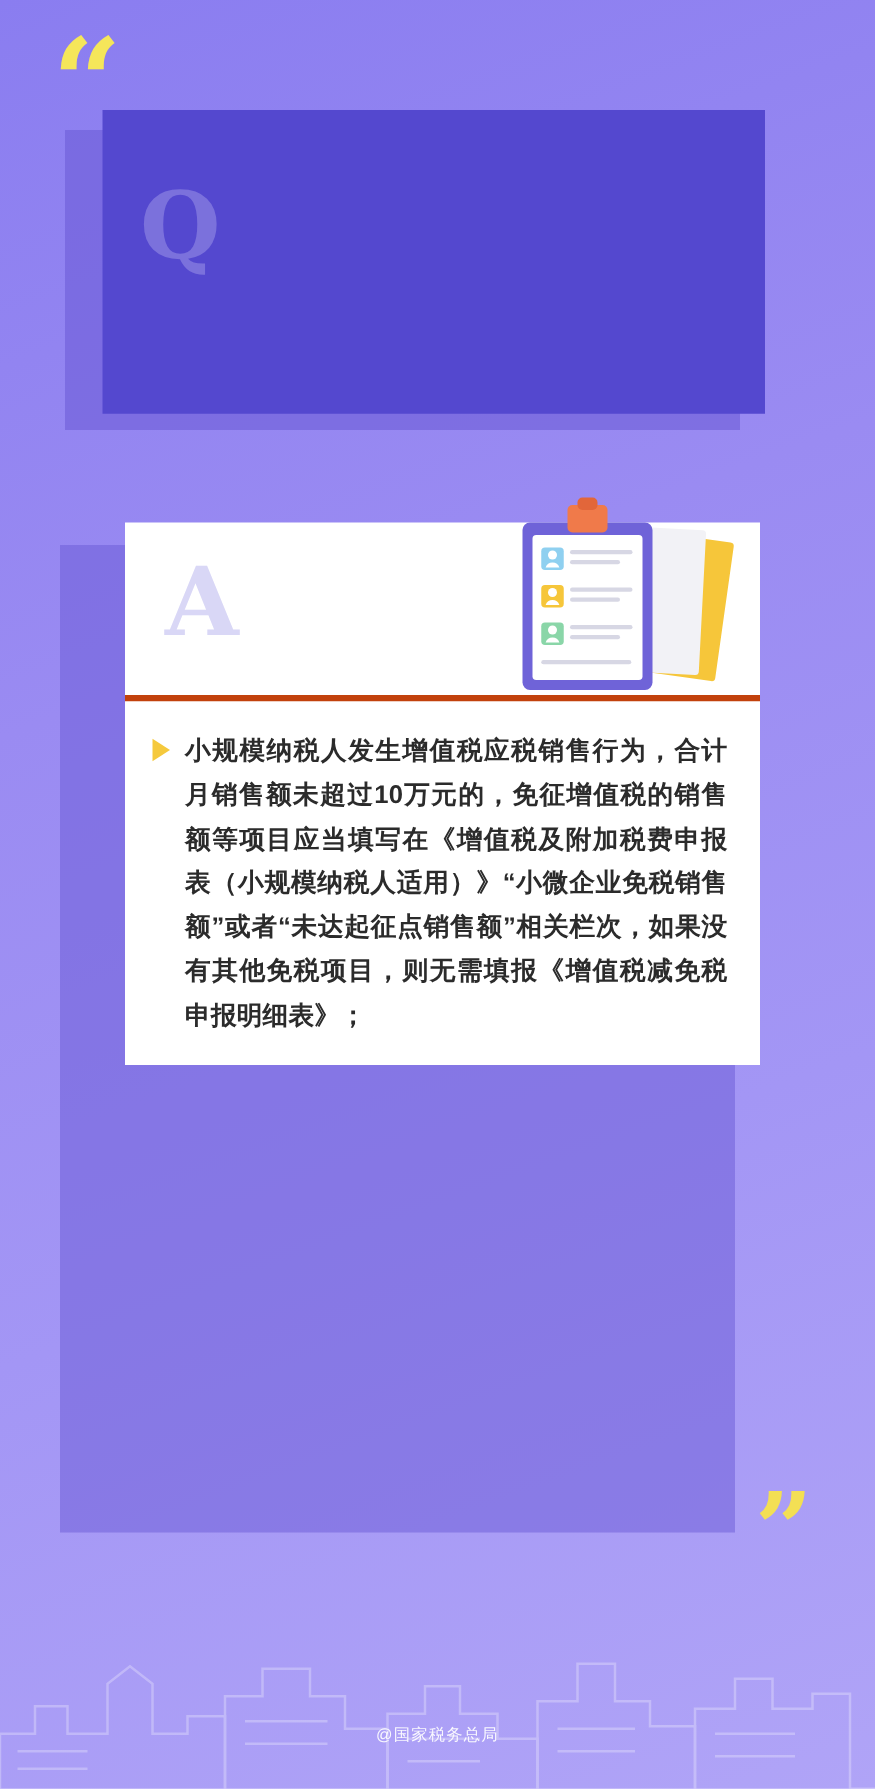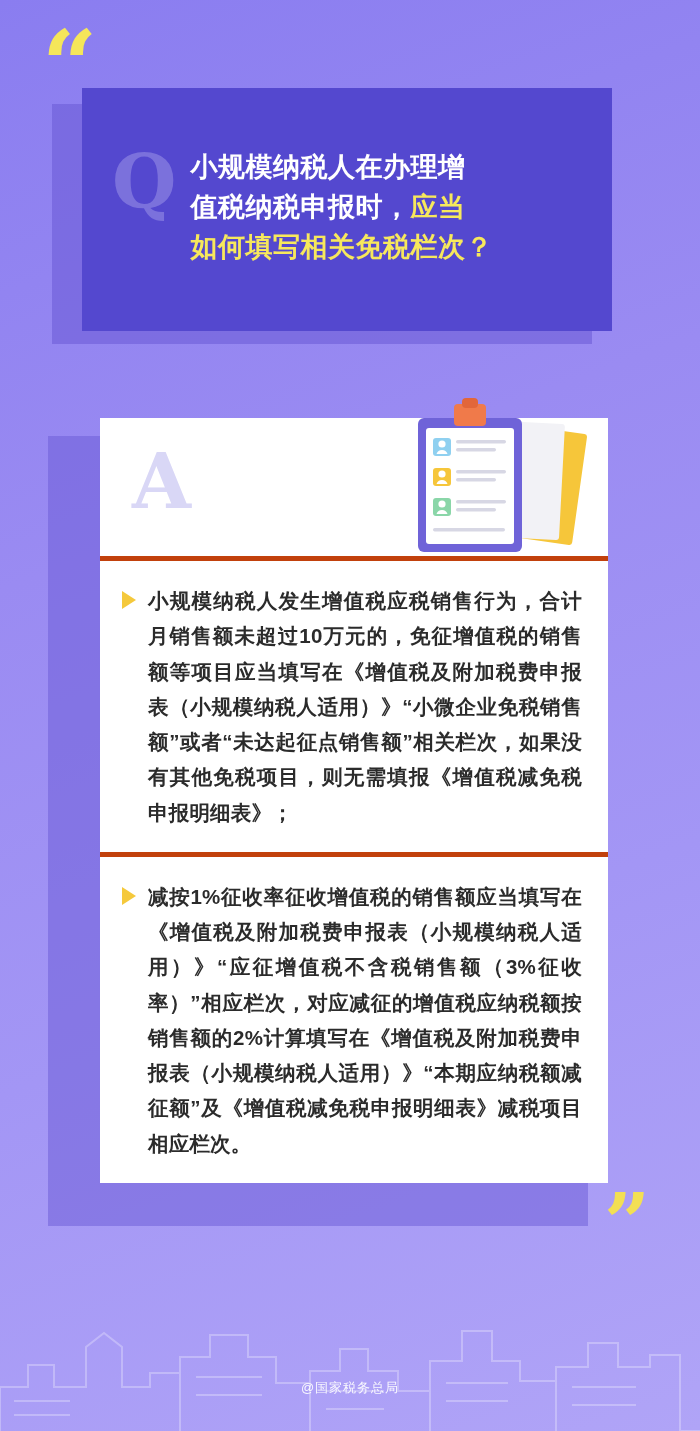--- a/index.html
+++ b/index.html
@@ -170,25 +170,20 @@
       <path d="M14 110 L70 110 M14 124 L70 124 M196 86 L262 86 M196 104 L262 104 M326 100 L384 100 M326 118 L384 118 M446 92 L508 92 M446 110 L508 110 M572 96 L636 96 M572 114 L636 114"></path>
     </g>
   </svg>
 </div>
 
 <div class="quote-open">“</div>
 
 <div class="q-shadow"></div>
 <div class="q-card">
   <div class="q-letter">Q</div>
-  <div class="q-text">
-    <div>小规模纳税人在办理增</div>
-    <div><span>值税纳税申报时，</span><span class="hl">应当</span></div>
-    <div class="hl">如何填写相关免税栏次？</div>
-  </div>
 </div>
 
 <div class="a-shadow"></div>
 <div class="a-card">
   <div class="a-head">
     <div class="a-letter">A</div>
     <div class="clipboard">
       <svg width="190" height="175" viewBox="0 0 190 175" xmlns="http://www.w3.org/2000/svg">
 
         <rect x="92" y="32" width="84" height="112" rx="3" fill="#f6c63a" transform="rotate(8 134 88)"></rect>
@@ -225,21 +220,17 @@
         <rect x="29" y="132" width="72" height="3.4" rx="1.7" fill="#d7d7e4"></rect>
       </svg>
     </div>
   </div>
 
   <div class="a-item">
     <span class="tri"></span>
     <div class="a-body">小规模纳税人发生增值税应税销售行为，合计月销售额未超过10万元的，免征增值税的销售额等项目应当填写在《增值税及附加税费申报表（小规模纳税人适用）》“小微企业免税销售额”或者“未达起征点销售额”相关栏次，如果没有其他免税项目，则无需填报《增值税减免税申报明细表》；</div>
   </div>
 
-  <div class="a-item">
-    <span class="tri"></span>
-    <div class="a-body">减按1%征收率征收增值税的销售额应当填写在《增值税及附加税费申报表（小规模纳税人适用）》“应征增值税不含税销售额（3%征收率）”相应栏次，对应减征的增值税应纳税额按销售额的2%计算填写在《增值税及附加税费申报表（小规模纳税人适用）》“本期应纳税额减征额”及《增值税减免税申报明细表》减税项目相应栏次。</div>
-  </div>
 </div>
 
 <div class="quote-close">”</div>
 
 <div class="footer">@国家税务总局</div>
 
 </body></html>

